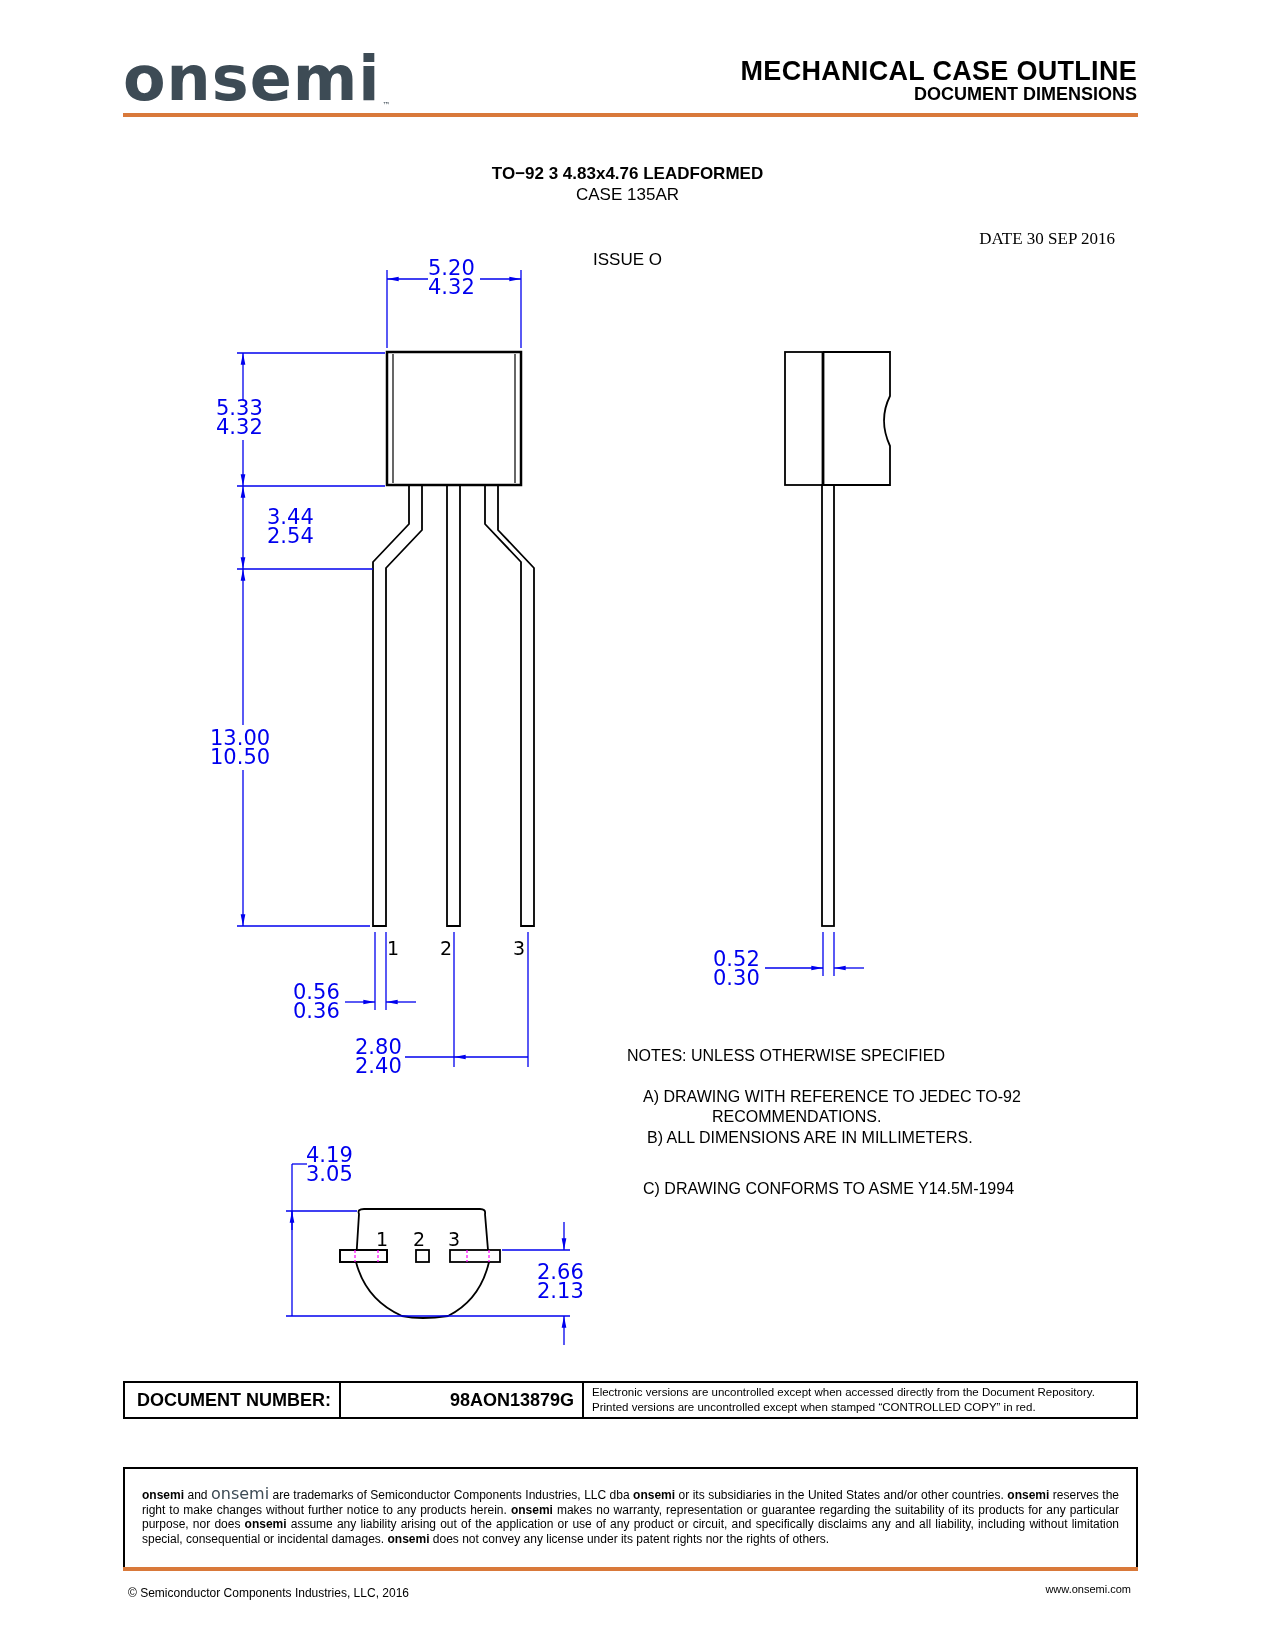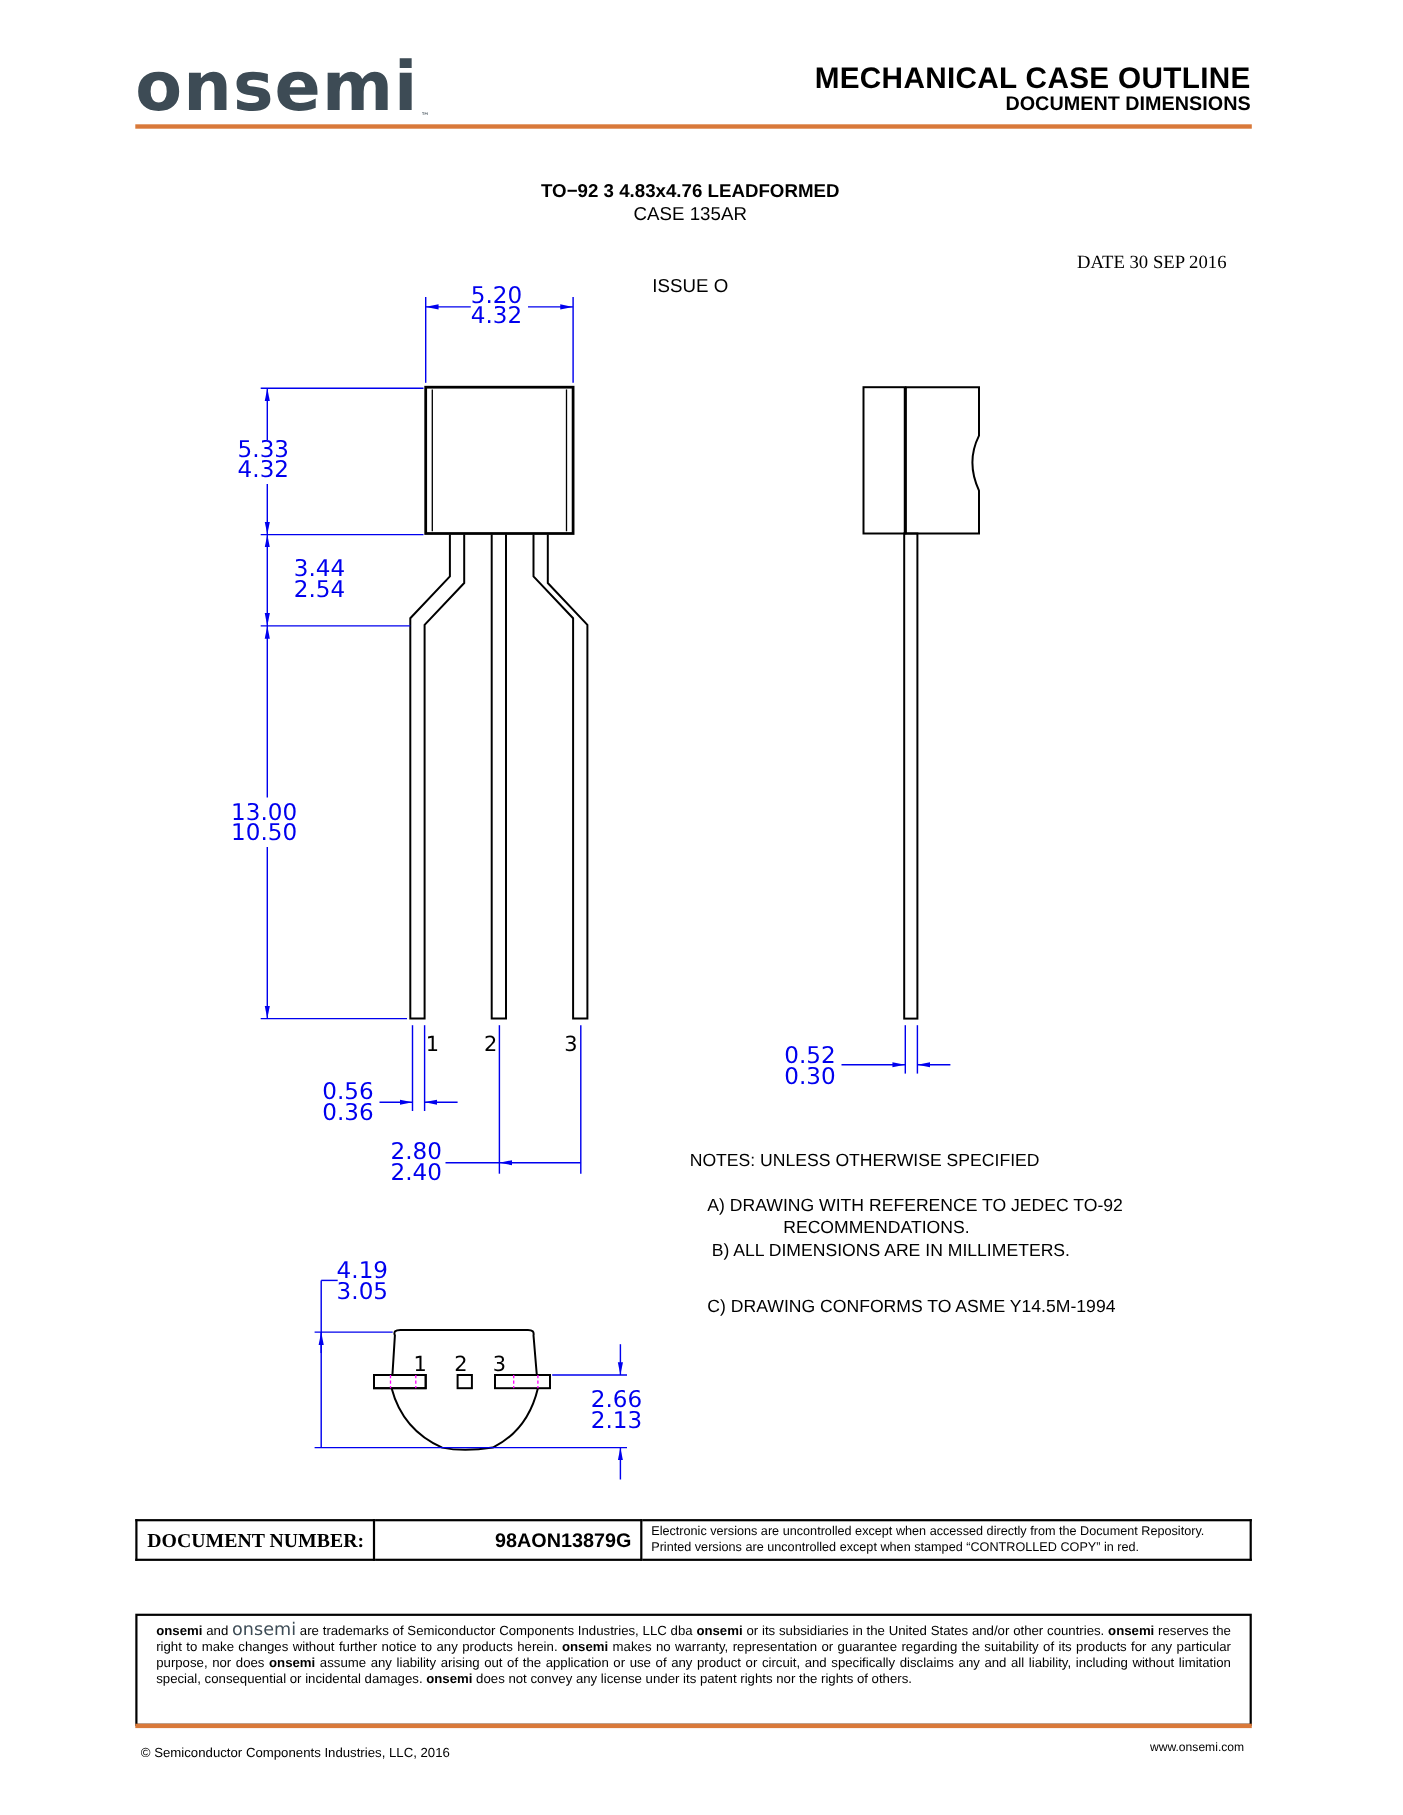--- a/index.html
+++ b/index.html
@@ -11,24 +11,24 @@
   .hdr-sub { right: 138px; top: 84px; font-weight: bold; font-size: 18px; text-align: right; }
   .rule { background: #d9793a; height: 4px; }
   .center-title { left: 0; width: 1255px; text-align: center; font-size: 17px; }
   .date { right: 160px; top: 229px; font-size: 17px; font-family: Liberation Serif, serif; }
   .notes { left: 627px; font-size: 16px; }
   .note-line { position: absolute; white-space: nowrap; }
   .dim { fill: #0000ee; font-family: "DejaVu Sans", sans-serif; font-size: 21px; }
   .pin { fill: #000; font-family: "DejaVu Sans", sans-serif; font-size: 19px; }
   table.doc { position: absolute; left: 123px; top: 1381px; width: 1015px; border-collapse: collapse; }
   table.doc td { border: 2px solid #000; padding: 0 8px; }
-  .lab { font-weight: bold; font-size: 18px; text-align: right; font-family: Liberation Serif, serif; }
+  .lab { font-weight: bold; font-size: 18px; text-align: right; }
   .val { font-weight: bold; font-size: 18px; }
   .small { font-size: 11.5px; line-height: 15px; padding: 2px 8px !important; text-align: justify; }
-  .legal { position: absolute; left: 123px; top: 1467px; width: 1015px; height: 102px; border: 2px solid #000; box-sizing: border-box; padding: 5px 17px 0 17px; font-size: 12px; line-height: 14.5px; text-align: justify; }
+  .legal { position: absolute; left: 123px; top: 1467px; width: 1015px; height: 102px; border: 2px solid #000; box-sizing: border-box; padding: 18px 17px 0 17px; font-size: 12px; line-height: 14.5px; text-align: justify; }
   .legal b { font-weight: bold; }
   .legal .lg { font-family: "DejaVu Sans", sans-serif; font-size: 16px; color: #3d4b55; }
   .copy { left: 128px; top: 1586px; font-size: 12px; }
   .www { right: 144px; top: 1583px; font-size: 11px; }
 </style>
 </head>
 <body>
 
 <div class="abs logo"><span>onsemi</span><span class="tm">™</span></div>
 <div class="abs hdr-title">MECHANICAL CASE OUTLINE</div>

